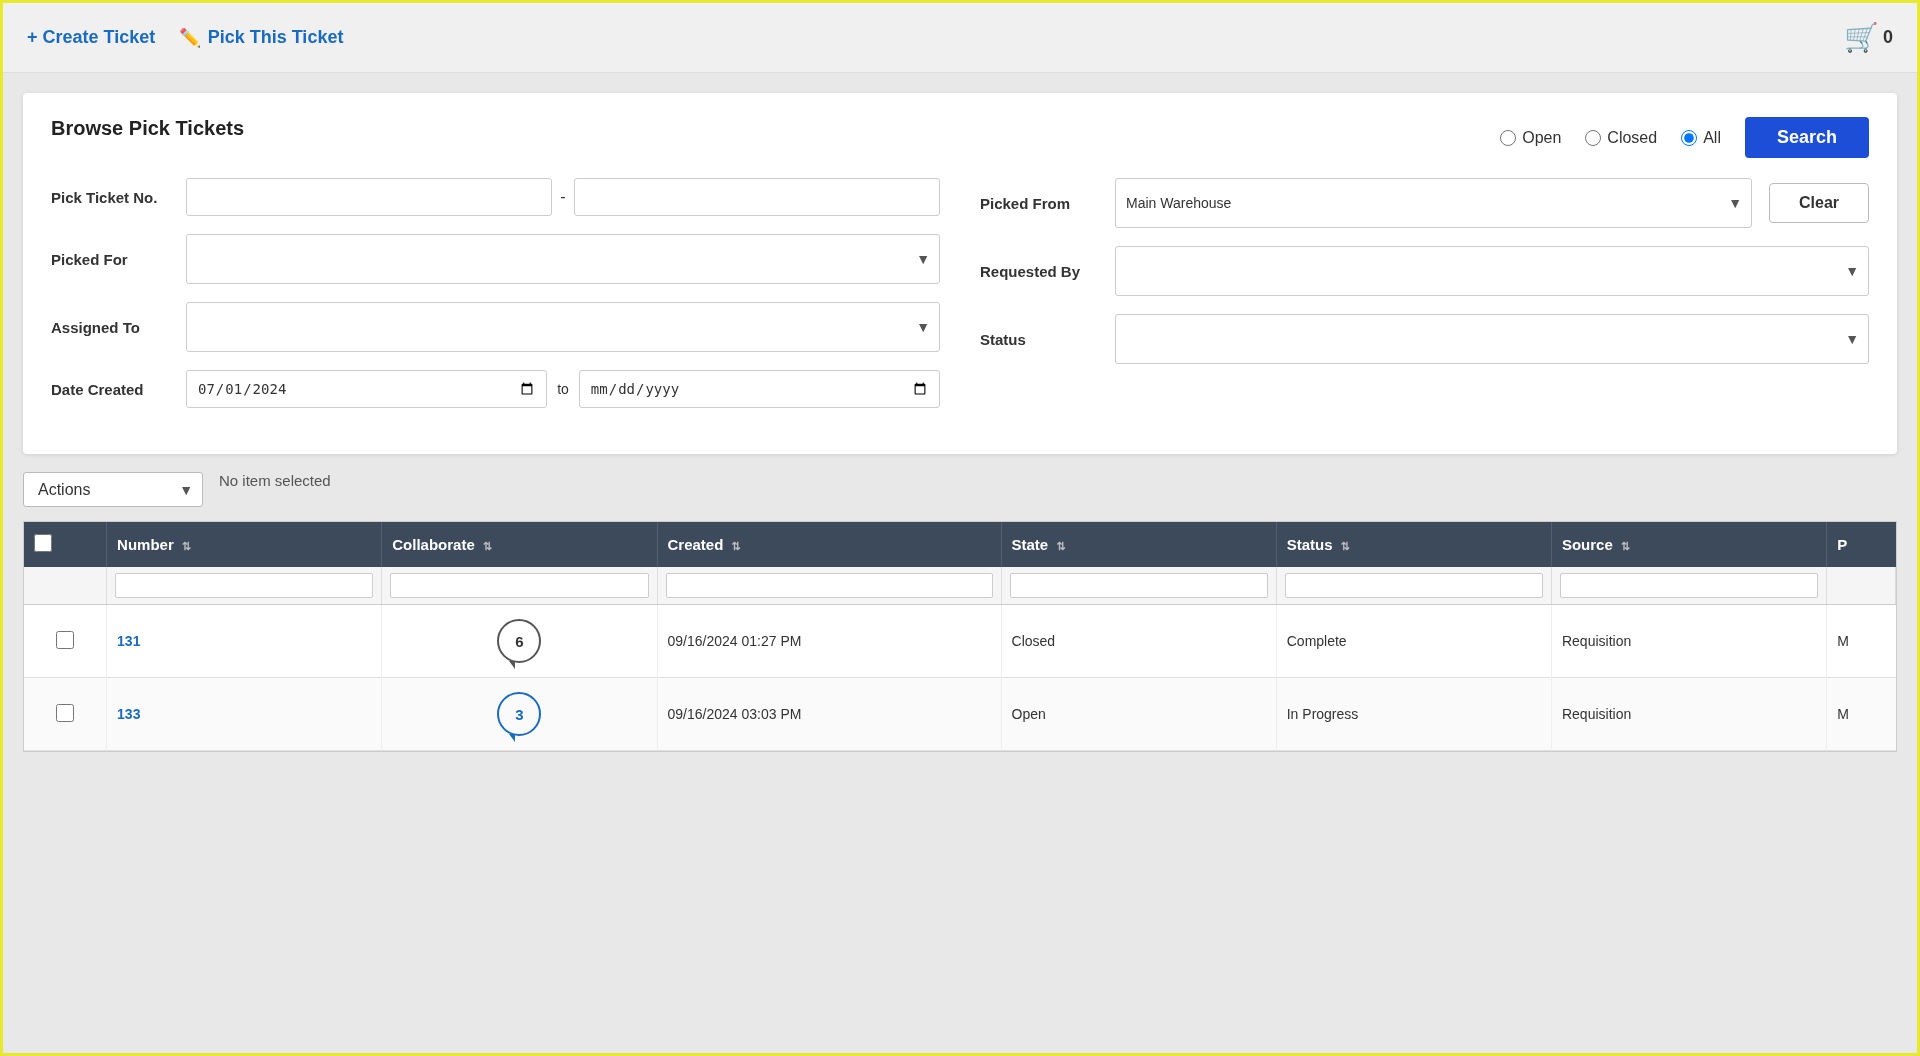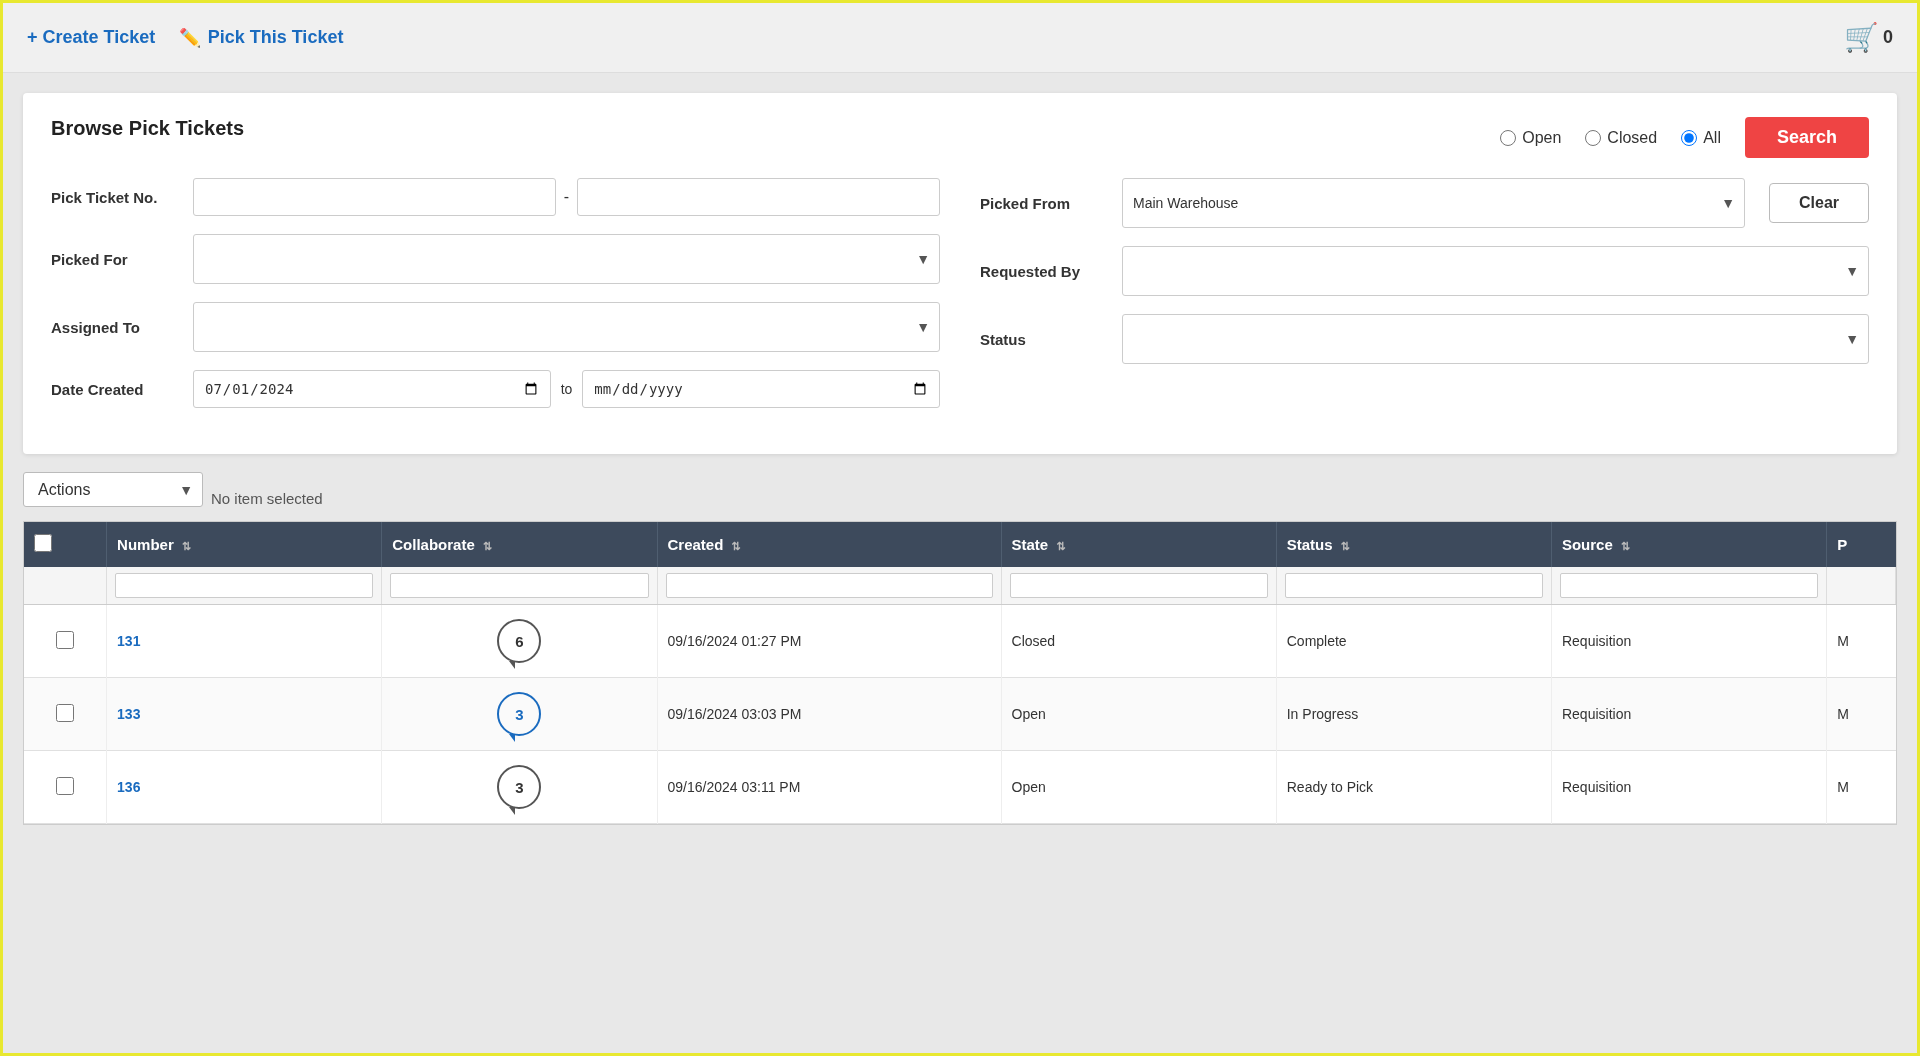--- a/index.html
+++ b/index.html
@@ -77,42 +77,42 @@
       font-size: 16px;
       color: #333;
       cursor: pointer;
     }
     .radio-label input[type="radio"] {
       width: 16px;
       height: 16px;
       cursor: pointer;
     }
     .btn-search {
-      background: #ef4444;
+      background: #1d4ed8;
       color: #fff;
       border: none;
       border-radius: 4px;
       padding: 10px 32px;
       font-size: 18px;
       font-weight: 600;
       cursor: pointer;
       min-width: 120px;
     }
 
     
     .form-grid {
       display: grid;
       grid-template-columns: 1fr 1fr;
       gap: 0 40px;
     }
     .form-row {
       display: flex;
       align-items: center;
       margin-bottom: 18px;
-      gap: 12px;
+      gap: 5px;
     }
     .form-label {
       font-size: 15px;
       font-weight: 600;
       color: #333;
       min-width: 130px;
       white-space: nowrap;
     }
     .form-input {
       border: 1px solid #ccc;
@@ -183,22 +183,22 @@
       padding: 10px 28px;
       font-size: 16px;
       font-weight: 600;
       cursor: pointer;
       min-width: 100px;
     }
 
     
     .actions-bar {
       display: flex;
-      align-items: flex-end;
-      gap: 8px;
+      align-items: flex-start;
+      gap: 16px;
       padding: 14px 20px;
       margin-top: 4px;
     }
     .actions-select-wrap {
       position: relative;
     }
     .actions-select {
       border: 1px solid #bbb;
       border-radius: 3px;
       padding: 8px 36px 8px 14px;
@@ -538,25 +538,15 @@
         <tr>
           <td style="text-align: center;"><input type="checkbox" class="row-checkbox" style=""></td>
           <td style="color: rgb(26, 107, 191); font-weight: 600; cursor: pointer;">133</td>
           <td style="text-align: center;"><div class="chat-bubble blue">3</div></td>
           <td>09/16/2024 03:03 PM</td>
           <td>Open</td>
           <td>In Progress</td>
           <td>Requisition</td>
           <td>M</td>
         </tr>
-        <tr>
-          <td style="text-align: center;"><input type="checkbox" class="row-checkbox" style=""></td>
-          <td style="color: rgb(26, 107, 191); font-weight: 600; cursor: pointer;">136</td>
-          <td style="text-align: center;"><div class="chat-bubble">3</div></td>
-          <td>09/16/2024 03:11 PM</td>
-          <td>Open</td>
-          <td>Ready to Pick</td>
-          <td>Requisition</td>
-          <td>M</td>
-        </tr>
       </tbody>
   </table>
 </div>
 
 </body></html>

